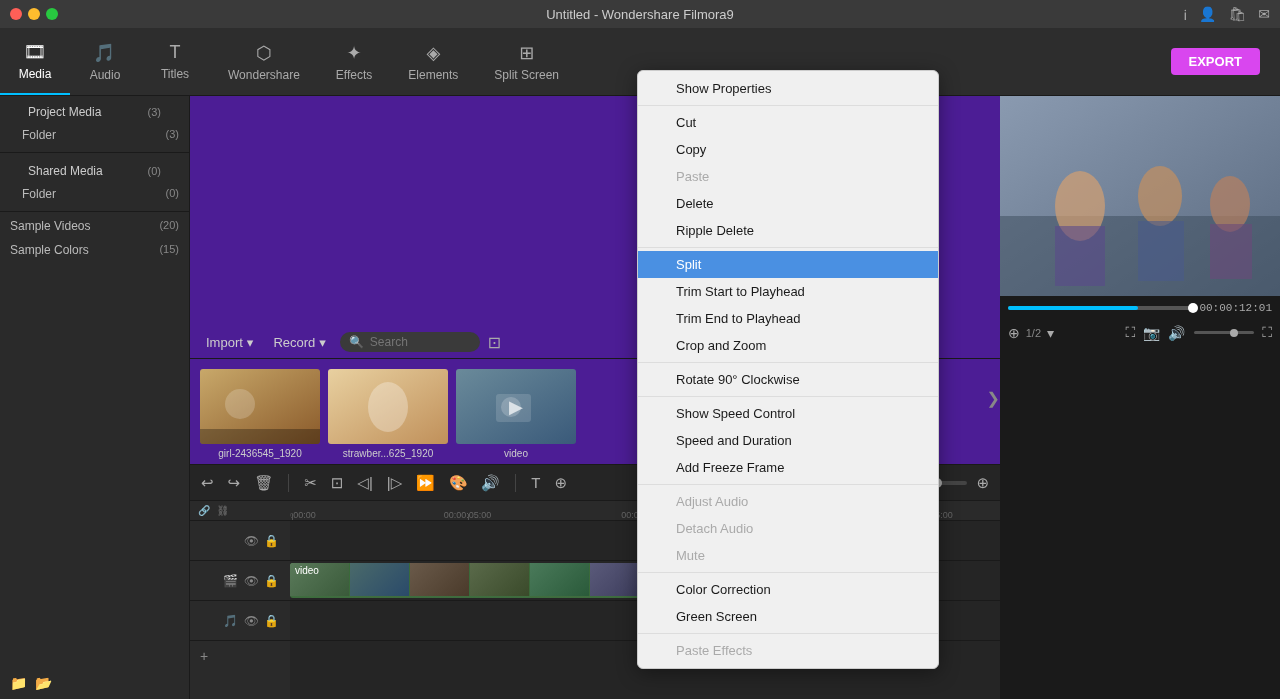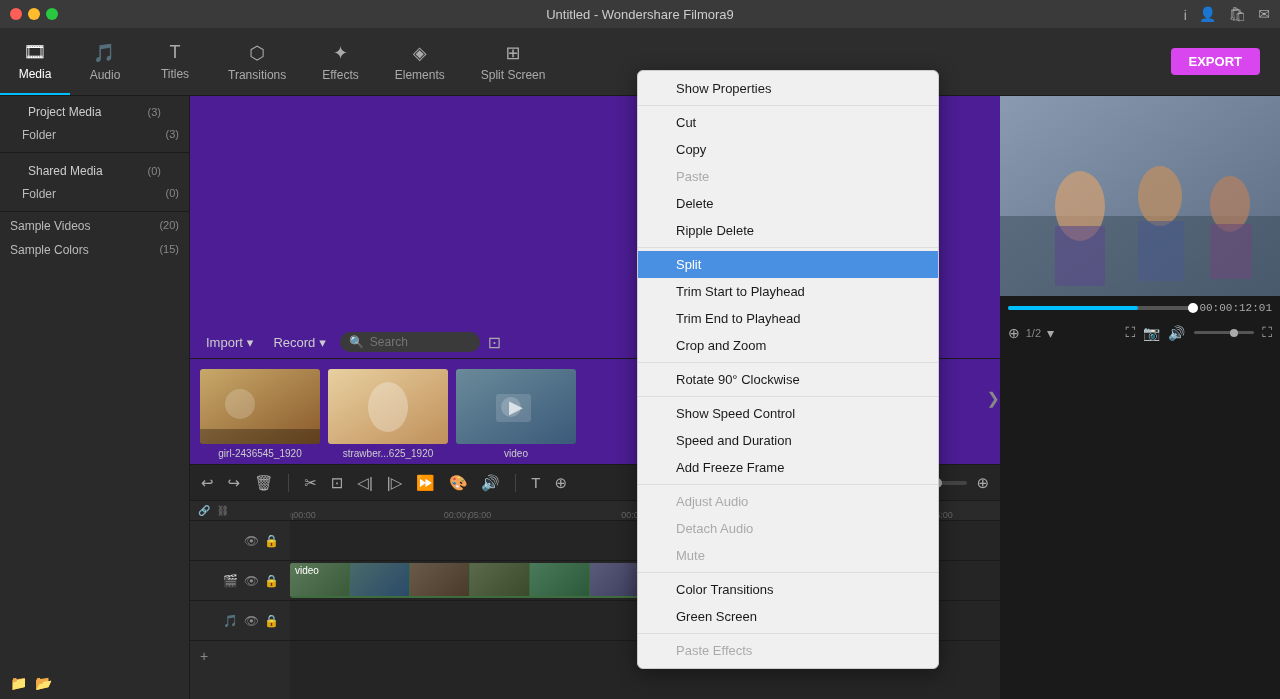--- a/index.html
+++ b/index.html
@@ -566,21 +566,21 @@
     <div class="nav-tab">
       <span class="nav-tab-icon">🎵</span>
       <span>Audio</span>
     </div>
     <div class="nav-tab">
       <span class="nav-tab-icon">T</span>
       <span>Titles</span>
     </div>
     <div class="nav-tab">
       <span class="nav-tab-icon">⬡</span>
-      <span>Transitions</span>
+      <span>Wondershare</span>
     </div>
     <div class="nav-tab">
       <span class="nav-tab-icon">✦</span>
       <span>Effects</span>
     </div>
     <div class="nav-tab">
       <span class="nav-tab-icon">◈</span>
       <span>Elements</span>
     </div>
     <div class="nav-tab">
@@ -931,21 +931,21 @@
     <span class="ctx-check"></span>
     <span>Detach Audio</span>
   </div>
   <div class="ctx-item disabled">
     <span class="ctx-check"></span>
     <span>Mute</span>
   </div>
   <hr class="ctx-separator">
   <div class="ctx-item">
     <span class="ctx-check"></span>
-    <span>Color Transitions</span>
+    <span>Color Correction</span>
   </div>
   <div class="ctx-item">
     <span class="ctx-check"></span>
     <span>Green Screen</span>
   </div>
   <hr class="ctx-separator">
   <div class="ctx-item disabled">
     <span class="ctx-check"></span>
     <span>Paste Effects</span>
   </div>

